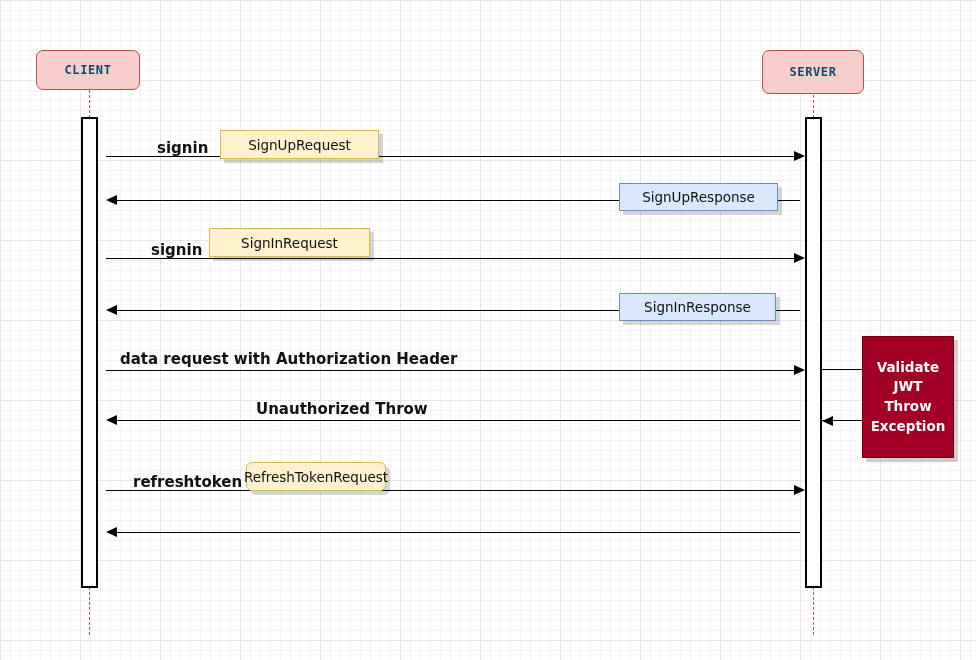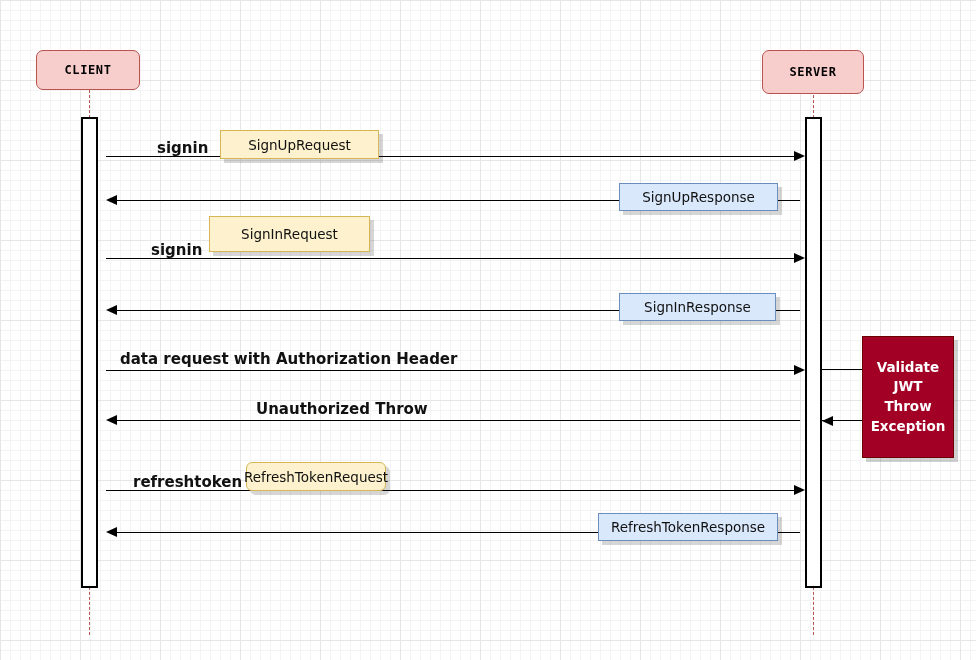--- a/index.html
+++ b/index.html
@@ -31,21 +31,21 @@
     box-sizing: border-box;
     background: #f8cecc;
     border: 1px solid #b85450;
     border-radius: 7px;
     display: flex;
     align-items: center;
     justify-content: center;
     font-size: 12px;
     font-weight: bold;
     letter-spacing: 0.6px;
-    color: #000000;
+    color: #0c4a6e;
     font-family: "DejaVu Sans Mono", monospace;
   }
 
   
   .lifeline {
     position: absolute;
     width: 0;
     border-left: 1px dashed #b85450;
   }
 
@@ -165,21 +165,21 @@
 
   <div class="msg-line" style="left:117px; top:200px; width:683px;"></div>
   <div class="arrow-head left" style="left:106px; top:195px;"></div>
   <div class="payload response" style="left:619px; top:183px; width:159px; height:28px;">
     <span>SignUpResponse</span>
   </div>
 
   <div class="msg-line" style="left:106px; top:258px; width:694px;"></div>
   <div class="arrow-head right" style="left:794px; top:253px;"></div>
   <div class="msg-label" style="left:151px; top:241px;">signin</div>
-  <div class="payload request" style="left:209px; top:216px; width:161px; height:36px;">
+  <div class="payload request" style="left:209px; top:228px; width:161px; height:29px;">
     <span>SignInRequest</span>
   </div>
 
   <div class="msg-line" style="left:117px; top:310px; width:683px;"></div>
   <div class="arrow-head left" style="left:106px; top:305px;"></div>
   <div class="payload response" style="left:619px; top:293px; width:157px; height:28px;">
     <span>SignInResponse</span>
   </div>
 
   <div class="msg-line" style="left:106px; top:370px; width:694px;"></div>
@@ -195,23 +195,20 @@
 
   <div class="msg-line" style="left:106px; top:490px; width:694px;"></div>
   <div class="arrow-head right" style="left:794px; top:485px;"></div>
   <div class="msg-label" style="left:133px; top:473px;">refreshtoken</div>
   <div class="payload request" style="left:246px; top:462px; width:140px; height:29px;border-radius:6px;">
     <span>RefreshTokenRequest</span>
   </div>
 
   <div class="msg-line" style="left:117px; top:532px; width:683px;"></div>
   <div class="arrow-head left" style="left:106px; top:527px;"></div>
-  <div class="payload response" style="left:598px; top:513px; width:180px; height:28px;">
-    <span>RefreshTokenResponse</span>
-  </div>
 
   <div class="note-box" style="left:862px; top:336px; width:92px; height:122px;">
     <span>Validate</span>
     <span>JWT</span>
     <span>Throw</span>
     <span>Exception</span>
   </div>
 
 </div>
 

